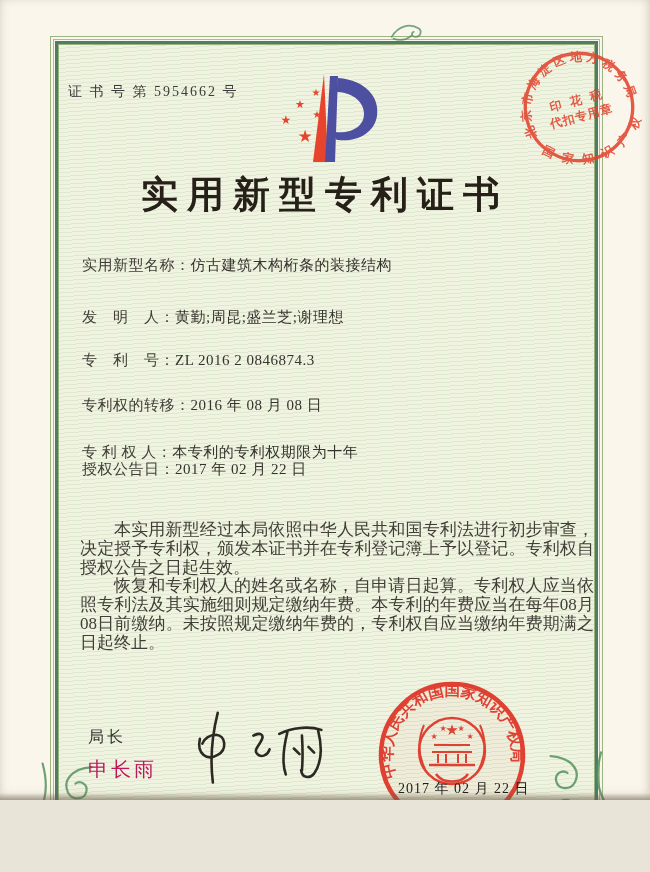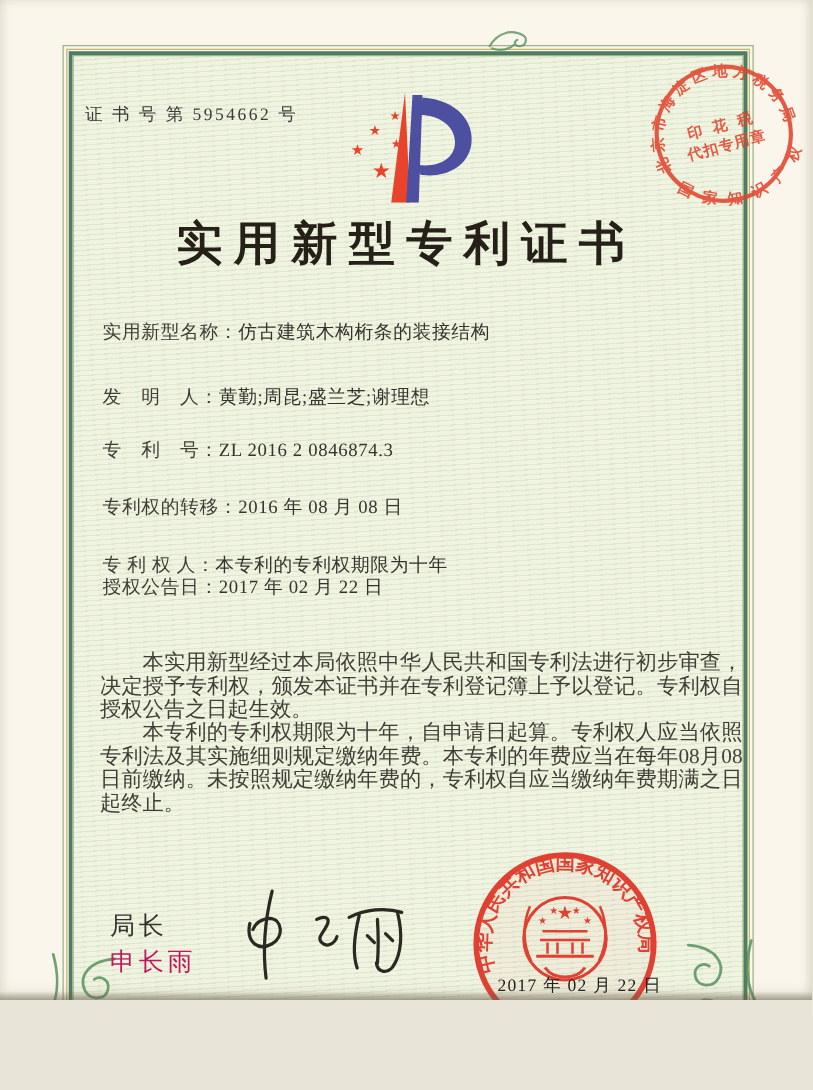--- a/index.html
+++ b/index.html
@@ -32,21 +32,21 @@
   .cert-no { position:absolute; left:68px; top:83px; font-size:14px; letter-spacing:2px; color:#3a3a38; z-index:3; }
   .logo { position:absolute; left:272px; top:72px; z-index:3; }
   .title { position:absolute; left:0; top:170px; width:100%; text-align:center;
     font-size:37px; font-weight:bold; letter-spacing:9px; color:#262019; z-index:3; }
   .field { position:absolute; left:82px; font-size:15px; color:#3f3d36; letter-spacing:.5px; z-index:3; white-space:nowrap; }
   .f0{top:256px}.f1{top:308px}.f2{top:351px}.f3{top:396px}.f4{top:443px}.f5{top:460px}
   .field .fvalue{ color:#35332d; }
   .body-text { position:absolute; left:80px; top:521px; width:514px; z-index:3;
     font-size:17px; line-height:18.8px; color:#403e36; text-align:justify; }
   .body-text p { text-indent:2em; }
-  .director-title { position:absolute; left:88px; top:727px; font-size:20px; letter-spacing:3px; color:#33312b; z-index:3; }
+  .director-title { position:absolute; left:88px; top:727px; font-size:16px; letter-spacing:3px; color:#33312b; z-index:3; }
   .director-name  { position:absolute; left:88px; top:756px; font-size:20px; letter-spacing:3px; color:#be185d; z-index:3; }
   .signature { position:absolute; left:182px; top:708px; z-index:4; }
   .seal { position:absolute; left:372px; top:675px; z-index:4; opacity:.93; }
   .seal-date { position:absolute; left:398px; top:780px; font-size:14px; letter-spacing:1px;
     color:#1f1d1b; z-index:7; white-space:nowrap; }
   .footer { position:absolute; left:0; top:825px; width:100%; text-align:center;
     font-size:13px; letter-spacing:1px; color:#3a3a36; z-index:3; }
   .tax-stamp { position:absolute; left:512px; top:40px; z-index:8; opacity:.88; }
 </style>
 </head>
@@ -120,21 +120,21 @@
   </div>
   <div class="field f4">
     <span class="flabel">专 利 权 人：</span><span class="fvalue">本专利的专利权期限为十年</span>
   </div>
   <div class="field f5">
     <span class="flabel">授权公告日：</span><span class="fvalue">2017 年 02 月 22 日</span>
   </div>
 
   <div class="body-text">
     <p>本实用新型经过本局依照中华人民共和国专利法进行初步审查，决定授予专利权，颁发本证书并在专利登记簿上予以登记。专利权自授权公告之日起生效。</p>
-    <p>本专利的专利权期限为十年，自申请日起算。专利权人应当依照专利法及其实施细则规定缴纳年费。本专利的年费应当在每年08月08日前缴纳。未按照规定缴纳年费的，专利权自应当缴纳年费期满之日起终止。</p>
+    <p>恢复和专利权人的姓名或名称，自申请日起算。专利权人应当依照专利法及其实施细则规定缴纳年费。本专利的年费应当在每年08月08日前缴纳。未按照规定缴纳年费的，专利权自应当缴纳年费期满之日起终止。</p>
   </div>
 
   <div class="director-title">局长</div>
   <div class="director-name">申长雨</div>
 
   <svg class="signature" width="150" height="81" viewBox="0 0 185 100">
     <g fill="none" stroke="#2c2822" stroke-width="3.2" stroke-linecap="round">
       <path d="M44,6 C38,30 34,60 38,92"></path>
       <path d="M22,38 C18,56 30,66 44,58 C56,51 54,34 42,33 C34,33 27,38 25,44"></path>
       <path d="M88,34 C96,30 102,32 98,40 C94,48 88,52 93,57 C98,62 106,58 108,51"></path>

